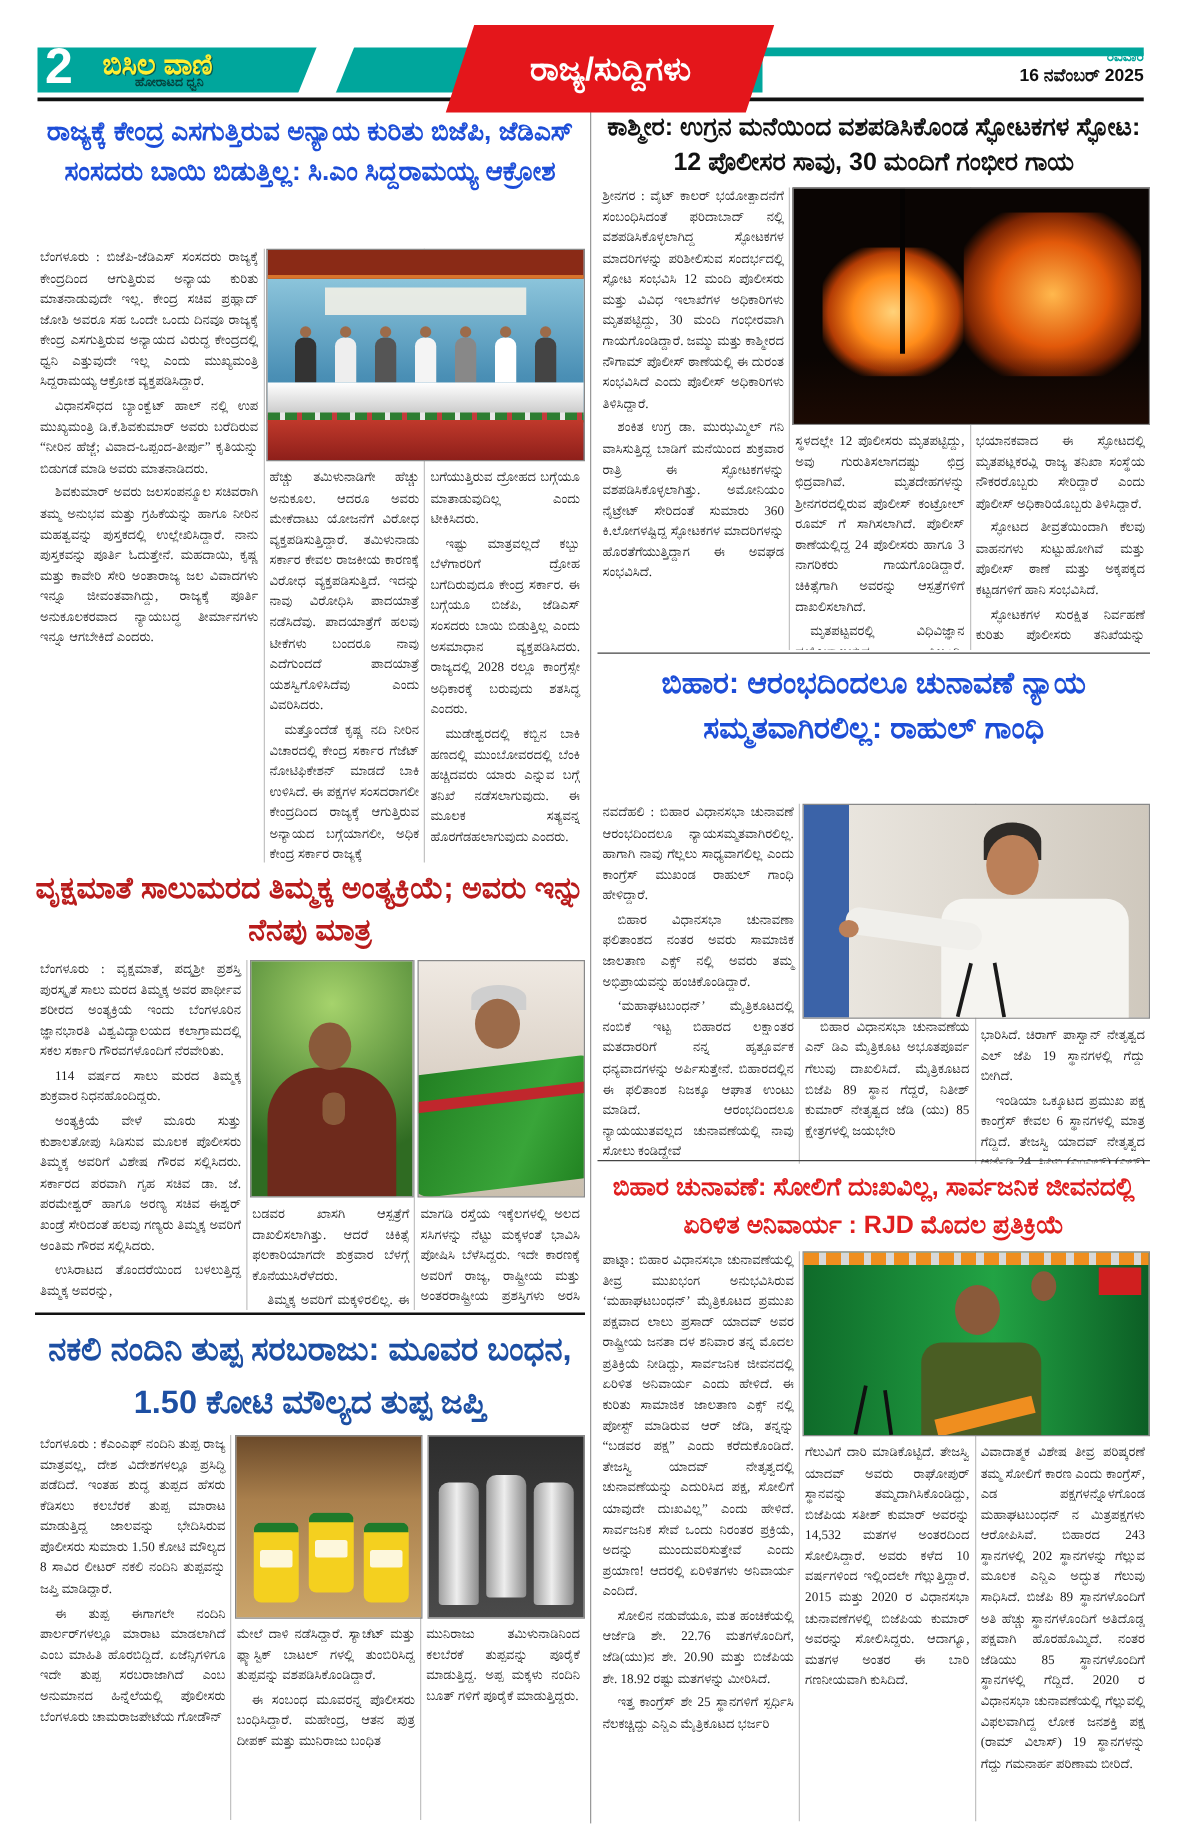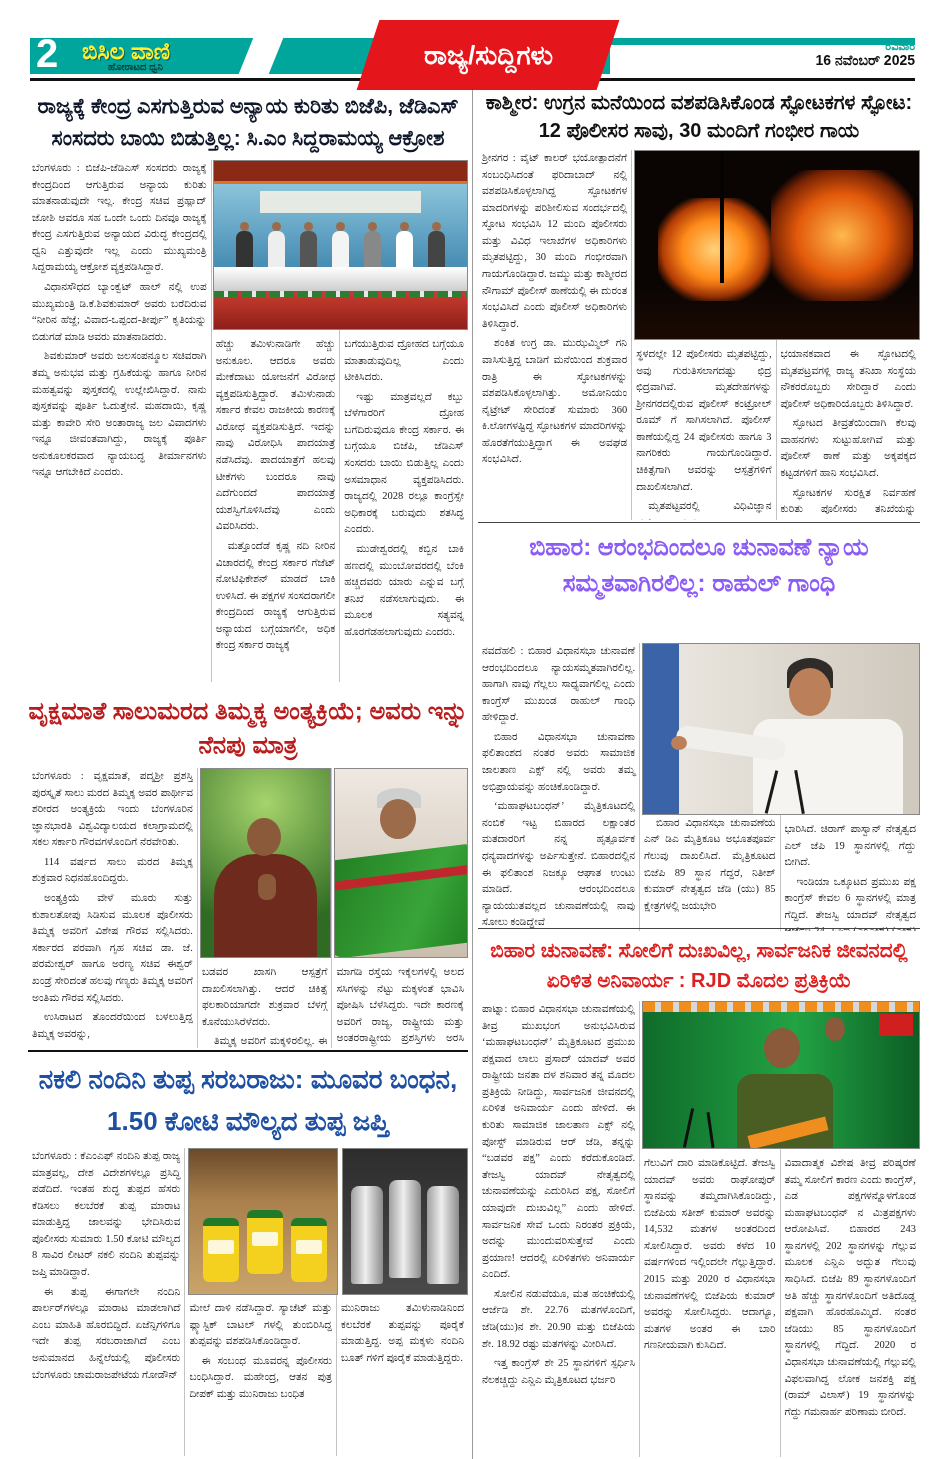--- a/index.html
+++ b/index.html
@@ -18,24 +18,24 @@
   .banner span{transform:skewX(18deg);color:#fff;font:bold 26px/26px "Liberation Sans",sans-serif;white-space:nowrap;}
   .daybox{position:absolute;left:740px;top:40px;width:175px;text-align:right;font-family:"Liberation Sans",sans-serif;}
   .daybox .day{color:#00a69c;font-weight:bold;font-size:11px;line-height:12px;}
   .daybox .date{color:#101010;font-weight:bold;font-size:14px;line-height:17px;}
   .headrule{position:absolute;left:30px;top:78px;width:885px;height:3px;background:#111;}
   .vdivider{position:absolute;left:472px;top:86px;width:1px;height:1373px;background:#9a9a9a;}
   
   .article{position:absolute;overflow:hidden;}
   .article h2{margin:0;padding:2px 0 6px;text-align:center;font-family:"Liberation Sans",sans-serif;
               font-weight:bold;}
-  .h-red{color:#0f172a;font-size:21px;line-height:32px;}
+  .h-red{color:#1d4ed8;font-size:21px;line-height:32px;}
   .h-black{color:#111;font-size:20px;line-height:28px;}
   .h-green{color:#b91c1c;font-size:24px;line-height:34px;}
-  .h-slate{color:#8b5cf6;font-size:24px;line-height:36px;}
+  .h-slate{color:#1d4ed8;font-size:24px;line-height:36px;}
   .h-blue{color:#1d4fa3;font-size:26px;line-height:42px;}
   .h-red2{color:#e01f1f;font-size:20px;line-height:30px;}
   .body{position:relative;display:flex;}
   .col{font-size:10.5px;line-height:1.58;text-align:justify;overflow:hidden;}
   .col + .col{border-left:1px solid #c3c3c3;}
   .col{padding:0 4px;}
   .col p{margin:0 0 3px;text-indent:12px;}
   .col p:first-child{text-indent:0;}
   .photo{position:absolute;overflow:hidden;border:1px solid #888;box-sizing:border-box;}
   .sep-top{border-top:1px solid #444;padding-top:4px;}
@@ -111,21 +111,21 @@
     <div class="daybox">
       <div class="day">ರವಿವಾರ</div>
       <div class="date">16 ನವೆಂಬರ್ 2025</div>
     </div>
     <div class="headrule"></div>
   </div>
   <div class="vdivider"></div>
 
   <section class="article" style="left:28px;top:88px;width:440px;height:602px;">
     <h2 class="h-red">ರಾಜ್ಯಕ್ಕೆ ಕೇಂದ್ರ ಎಸಗುತ್ತಿರುವ ಅನ್ಯಾಯ ಕುರಿತು ಬಿಜೆಪಿ, ಜೆಡಿಎಸ್ ಸಂಸದರು ಬಾಯಿ ಬಿಡುತ್ತಿಲ್ಲ: ಸಿ.ಎಂ ಸಿದ್ದರಾಮಯ್ಯ ಆಕ್ರೋಶ</h2>
-    <div class="body" style="height:522px;">
+    <div class="body" style="height:522px;margin-top:39px;">
       <div class="col" style="width:178px;">
         <p>ಬೆಂಗಳೂರು : ಬಿಜೆಪಿ-ಜೆಡಿಎಸ್ ಸಂಸದರು ರಾಜ್ಯಕ್ಕೆ ಕೇಂದ್ರದಿಂದ ಆಗುತ್ತಿರುವ ಅನ್ಯಾಯ ಕುರಿತು ಮಾತನಾಡುವುದೇ ಇಲ್ಲ. ಕೇಂದ್ರ ಸಚಿವ ಪ್ರಹ್ಲಾದ್ ಜೋಶಿ ಅವರೂ ಸಹ ಒಂದೇ ಒಂದು ದಿನವೂ ರಾಜ್ಯಕ್ಕೆ ಕೇಂದ್ರ ಎಸಗುತ್ತಿರುವ ಅನ್ಯಾಯದ ವಿರುದ್ಧ ಕೇಂದ್ರದಲ್ಲಿ ಧ್ವನಿ ಎತ್ತುವುದೇ ಇಲ್ಲ ಎಂದು ಮುಖ್ಯಮಂತ್ರಿ ಸಿದ್ದರಾಮಯ್ಯ ಆಕ್ರೋಶ ವ್ಯಕ್ತಪಡಿಸಿದ್ದಾರೆ.</p>
         <p>ವಿಧಾನಸೌಧದ ಬ್ಯಾಂಕ್ವೆಟ್ ಹಾಲ್ ನಲ್ಲಿ ಉಪ ಮುಖ್ಯಮಂತ್ರಿ ಡಿ.ಕೆ.ಶಿವಕುಮಾರ್ ಅವರು ಬರೆದಿರುವ “ನೀರಿನ ಹೆಜ್ಜೆ; ವಿವಾದ-ಒಪ್ಪಂದ-ತೀರ್ಪು” ಕೃತಿಯನ್ನು ಬಿಡುಗಡೆ ಮಾಡಿ ಅವರು ಮಾತನಾಡಿದರು.</p>
         <p>ಶಿವಕುಮಾರ್ ಅವರು ಜಲಸಂಪನ್ಮೂಲ ಸಚಿವರಾಗಿ ತಮ್ಮ ಅನುಭವ ಮತ್ತು ಗ್ರಹಿಕೆಯನ್ನು ಹಾಗೂ ನೀರಿನ ಮಹತ್ವವನ್ನು ಪುಸ್ತಕದಲ್ಲಿ ಉಲ್ಲೇಖಿಸಿದ್ದಾರೆ. ನಾನು ಪುಸ್ತಕವನ್ನು ಪೂರ್ತಿ ಓದುತ್ತೇನೆ. ಮಹದಾಯಿ, ಕೃಷ್ಣ ಮತ್ತು ಕಾವೇರಿ ಸೇರಿ ಅಂತಾರಾಜ್ಯ ಜಲ ವಿವಾದಗಳು ಇನ್ನೂ ಜೀವಂತವಾಗಿದ್ದು, ರಾಜ್ಯಕ್ಕೆ ಪೂರ್ತಿ ಅನುಕೂಲಕರವಾದ ನ್ಯಾಯಬದ್ಧ ತೀರ್ಮಾನಗಳು ಇನ್ನೂ ಆಗಬೇಕಿದೆ ಎಂದರು.</p>
       </div>
       <div class="col" style="width:122px;padding-top:176px;">
         <p>ಹೆಚ್ಚು ತಮಿಳುನಾಡಿಗೇ ಹೆಚ್ಚು ಅನುಕೂಲ. ಆದರೂ ಅವರು ಮೇಕೆದಾಟು ಯೋಜನೆಗೆ ವಿರೋಧ ವ್ಯಕ್ತಪಡಿಸುತ್ತಿದ್ದಾರೆ. ತಮಿಳುನಾಡು ಸರ್ಕಾರ ಕೇವಲ ರಾಜಕೀಯ ಕಾರಣಕ್ಕೆ ವಿರೋಧ ವ್ಯಕ್ತಪಡಿಸುತ್ತಿದೆ. ಇದನ್ನು ನಾವು ವಿರೋಧಿಸಿ ಪಾದಯಾತ್ರೆ ನಡೆಸಿದೆವು. ಪಾದಯಾತ್ರೆಗೆ ಹಲವು ಟೀಕೆಗಳು ಬಂದರೂ ನಾವು ಎದೆಗುಂದದೆ ಪಾದಯಾತ್ರೆ ಯಶಸ್ವಿಗೊಳಿಸಿದೆವು ಎಂದು ವಿವರಿಸಿದರು.</p>
         <p>ಮತ್ತೊಂದೆಡೆ ಕೃಷ್ಣ ನದಿ ನೀರಿನ ವಿಚಾರದಲ್ಲಿ ಕೇಂದ್ರ ಸರ್ಕಾರ ಗೆಜೆಟ್ ನೋಟಿಫಿಕೇಶನ್ ಮಾಡದೆ ಬಾಕಿ ಉಳಿಸಿದೆ. ಈ ಪಕ್ಷಗಳ ಸಂಸದರಾಗಲೀ ಕೇಂದ್ರದಿಂದ ರಾಜ್ಯಕ್ಕೆ ಆಗುತ್ತಿರುವ ಅನ್ಯಾಯದ ಬಗ್ಗೆಯಾಗಲೀ, ಅಧಿಕ ಕೇಂದ್ರ ಸರ್ಕಾರ ರಾಜ್ಯಕ್ಕೆ</p>
       </div>
       <div class="col" style="width:122px;padding-top:176px;">
@@ -155,21 +155,21 @@
     <div class="body" style="height:372px;">
       <div class="col" style="width:148px;">
         <p>ಶ್ರೀನಗರ : ವೈಟ್ ಕಾಲರ್ ಭಯೋತ್ಪಾದನೆಗೆ ಸಂಬಂಧಿಸಿದಂತೆ ಫರಿದಾಬಾದ್ ನಲ್ಲಿ ವಶಪಡಿಸಿಕೊಳ್ಳಲಾಗಿದ್ದ ಸ್ಫೋಟಕಗಳ ಮಾದರಿಗಳನ್ನು ಪರಿಶೀಲಿಸುವ ಸಂದರ್ಭದಲ್ಲಿ ಸ್ಫೋಟ ಸಂಭವಿಸಿ 12 ಮಂದಿ ಪೊಲೀಸರು ಮತ್ತು ವಿವಿಧ ಇಲಾಖೆಗಳ ಅಧಿಕಾರಿಗಳು ಮೃತಪಟ್ಟಿದ್ದು, 30 ಮಂದಿ ಗಂಭೀರವಾಗಿ ಗಾಯಗೊಂಡಿದ್ದಾರೆ. ಜಮ್ಮು ಮತ್ತು ಕಾಶ್ಮೀರದ ನೌಗಾಮ್ ಪೊಲೀಸ್ ಠಾಣೆಯಲ್ಲಿ ಈ ದುರಂತ ಸಂಭವಿಸಿದೆ ಎಂದು ಪೊಲೀಸ್ ಅಧಿಕಾರಿಗಳು ತಿಳಿಸಿದ್ದಾರೆ.</p>
         <p>ಶಂಕಿತ ಉಗ್ರ ಡಾ. ಮುಝಮ್ಮಿಲ್ ಗನಿ ವಾಸಿಸುತ್ತಿದ್ದ ಬಾಡಿಗೆ ಮನೆಯಿಂದ ಶುಕ್ರವಾರ ರಾತ್ರಿ ಈ ಸ್ಫೋಟಕಗಳನ್ನು ವಶಪಡಿಸಿಕೊಳ್ಳಲಾಗಿತ್ತು. ಅಮೋನಿಯಂ ನೈಟ್ರೇಟ್ ಸೇರಿದಂತೆ ಸುಮಾರು 360 ಕಿ.ಲೋಗಳಷ್ಟಿದ್ದ ಸ್ಫೋಟಕಗಳ ಮಾದರಿಗಳನ್ನು ಹೊರತೆಗೆಯುತ್ತಿದ್ದಾಗ ಈ ಅವಘಡ ಸಂಭವಿಸಿದೆ.</p>
       </div>
       <div class="col" style="width:138px;padding-top:196px;">
         <p>ಸ್ಥಳದಲ್ಲೇ 12 ಪೊಲೀಸರು ಮೃತಪಟ್ಟಿದ್ದು, ಅವು ಗುರುತಿಸಲಾಗದಷ್ಟು ಛಿದ್ರ ಛಿದ್ರವಾಗಿವೆ. ಮೃತದೇಹಗಳನ್ನು ಶ್ರೀನಗರದಲ್ಲಿರುವ ಪೊಲೀಸ್ ಕಂಟ್ರೋಲ್ ರೂಮ್ ಗೆ ಸಾಗಿಸಲಾಗಿದೆ. ಪೊಲೀಸ್ ಠಾಣೆಯಲ್ಲಿದ್ದ 24 ಪೊಲೀಸರು ಹಾಗೂ 3 ನಾಗರಿಕರು ಗಾಯಗೊಂಡಿದ್ದಾರೆ. ಚಿಕಿತ್ಸೆಗಾಗಿ ಅವರನ್ನು ಆಸ್ಪತ್ರೆಗಳಿಗೆ ದಾಖಲಿಸಲಾಗಿದೆ.</p>
         <p>ಮೃತಪಟ್ಟವರಲ್ಲಿ ವಿಧಿವಿಜ್ಞಾನ ಪ್ರಯೋಗಾಲಯದ ಸಿಬ್ಬಂದಿ, ತಹಶೀಲ್ದಾರ್, ಕಂದಾಯ ಇಲಾಖೆಯ ಅಧಿಕಾರಿಗಳು, ಇಬ್ಬರು ಪೊಲೀಸ್ ಅಧಿಕಾರಿಗಳು ಸೇರಿದ್ದಾರೆ.</p>
       </div>
       <div class="col" style="width:138px;padding-top:196px;">
-        <p>ಭಯಾನಕವಾದ ಈ ಸ್ಫೋಟದಲ್ಲಿ ಮೃತಪಟ್ರವಗಳ್ಲಿ ರಾಜ್ಯ ತನಿಖಾ ಸಂಸ್ಥೆಯ ನೌಕರರೊಬ್ಬರು ಸೇರಿದ್ದಾರೆ ಎಂದು ಪೊಲೀಸ್ ಅಧಿಕಾರಿಯೊಬ್ಬರು ತಿಳಿಸಿದ್ದಾರೆ.</p>
+        <p>ಭಯಾನಕವಾದ ಈ ಸ್ಫೋಟದಲ್ಲಿ ಮೃತಪಟ್ಲಕರವ್ಲಿ ರಾಜ್ಯ ತನಿಖಾ ಸಂಸ್ಥೆಯ ನೌಕರರೊಬ್ಬರು ಸೇರಿದ್ದಾರೆ ಎಂದು ಪೊಲೀಸ್ ಅಧಿಕಾರಿಯೊಬ್ಬರು ತಿಳಿಸಿದ್ದಾರೆ.</p>
         <p>ಸ್ಫೋಟದ ತೀವ್ರತೆಯಿಂದಾಗಿ ಕೆಲವು ವಾಹನಗಳು ಸುಟ್ಟುಹೋಗಿವೆ ಮತ್ತು ಪೊಲೀಸ್ ಠಾಣೆ ಮತ್ತು ಅಕ್ಕಪಕ್ಕದ ಕಟ್ಟಡಗಳಿಗೆ ಹಾನಿ ಸಂಭವಿಸಿದೆ.</p>
         <p>ಸ್ಫೋಟಕಗಳ ಸುರಕ್ಷಿತ ನಿರ್ವಹಣೆ ಕುರಿತು ಪೊಲೀಸರು ತನಿಖೆಯನ್ನು ತೀವ್ರಗೊಳಿಸಿದ್ದಾರೆ.</p>
       </div>
       <div class="photo ph-fire" style="left:156px;top:0;width:286px;height:190px;">
         <div class="glow1"></div>
         <div class="glow2"></div>
         <div class="pole"></div>
         <div class="ground"></div>
       </div>
     </div>

